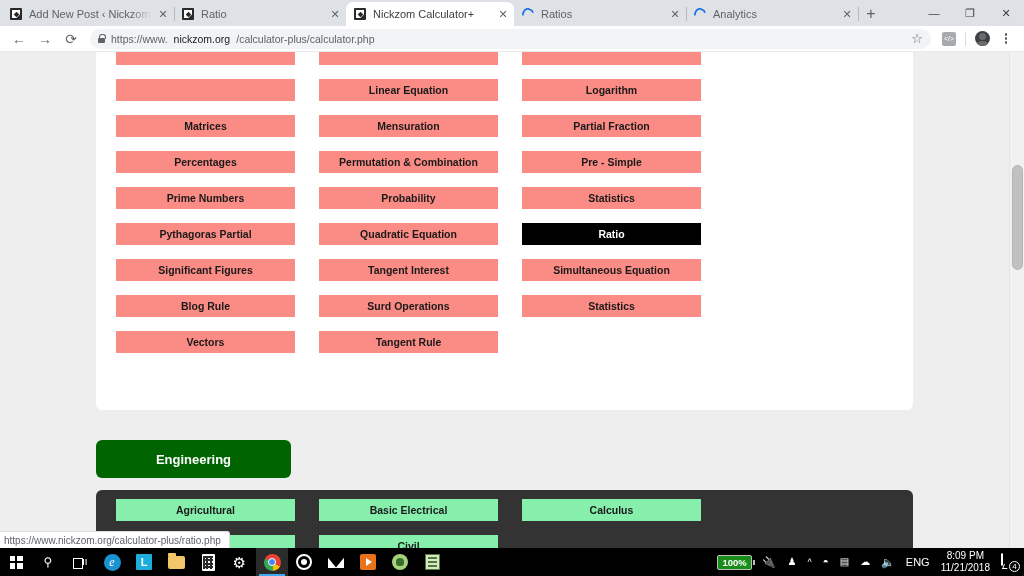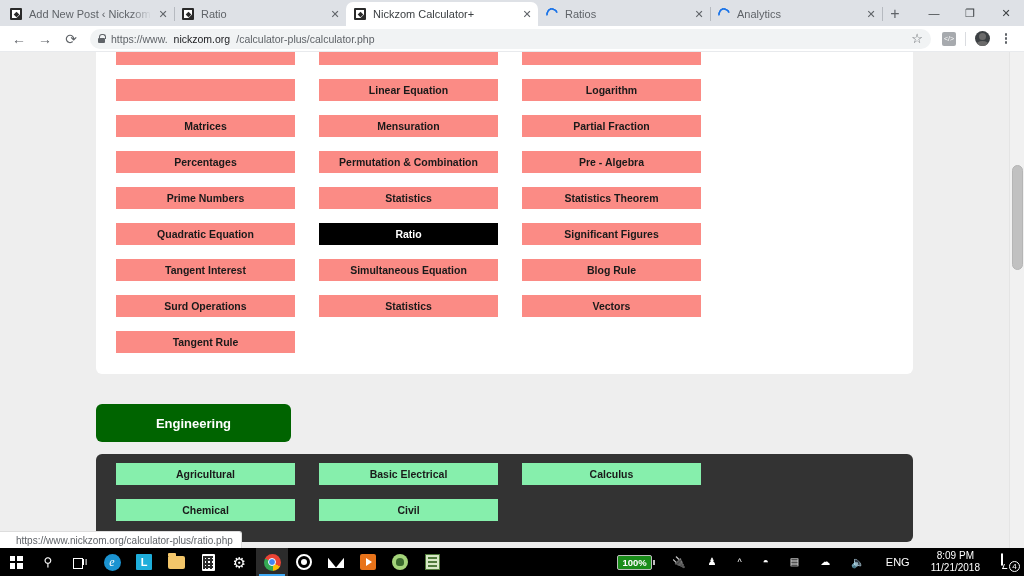--- a/index.html
+++ b/index.html
@@ -18,21 +18,21 @@
     padding-left: 2px;
   }
   .tab {
     height: 24px; display: flex; align-items: center;
     padding: 0 6px 0 8px; gap: 7px;
     font-size: 11px; color: #5f6368;
     position: relative; min-width: 0;
   }
   .tab.inactive { width: 172px; }
   .tab.active {
-    width: 192px; background: #fff; color: #3c4043;
+    width: 168px; background: #fff; color: #3c4043;
     border-radius: 7px 7px 0 0;
   }
   .tab .tab-title {
     flex: 1; overflow: hidden; white-space: nowrap;
     text-overflow: clip;
     -webkit-mask-image: linear-gradient(to right,#000 84%,transparent 100%);
     mask-image: linear-gradient(to right,#000 84%,transparent 100%);
   }
   .tab .tab-close { font-size: 11px; color: #5f6368; line-height: 1; width: 10px; text-align: center; }
   .tab .sep {
@@ -147,21 +147,21 @@
   }
   .scroll-thumb {
     position: absolute; left: 2px; width: 11px; top: 113px; height: 105px;
     background: #c1c1c1; border-radius: 6px; border: 1px solid #b5b5b5;
   }
 
   
   .status-bubble {
     position: absolute; left: 0; bottom: 0; height: 17px;
     background: #fff; border-top: 1px solid #ddd; border-right: 1px solid #ddd;
-    padding: 0 8px 0 16px; display: flex; align-items: center;
+    padding: 0 8px 0 4px; display: flex; align-items: center;
     font-size: 10px; color: #5f6368; border-radius: 0 3px 0 0; z-index: 5;
   }
 
   
   .taskbar {
     position: absolute; left: 0; bottom: 0; width: 1024px; height: 28px;
     background: #000000; display: flex; align-items: center;
   }
   .tb-left { display: flex; align-items: center; }
   .tbitem {
@@ -203,21 +203,21 @@
     clip-path: polygon(0 0,100% 0,50% 100%); transform: translateY(5px);}
   .media-ic { width:16px;height:16px;background:#e8731a;border-radius:2px;display:flex;align-items:center;justify-content:center;}
   .media-ic:after{content:"";width:0;height:0;border-left:6px solid #fff;border-top:4px solid transparent;border-bottom:4px solid transparent;margin-left:2px;}
   .android-ic { width:16px;height:16px;border-radius:50%;background:#a4d47a;position:relative;}
   .android-ic:after{content:"";position:absolute;left:4px;top:4px;width:8px;height:8px;border-radius:50% 50% 3px 3px;background:#3b6b2e;}
   .notepad-ic { width:15px;height:16px;background:#d7e8c5;border:1.2px solid #4f7a3a;position:relative;}
   .notepad-ic:after{content:"";position:absolute;left:2px;top:2px;width:9px;height:2px;background:#4f7a3a;
     box-shadow:0 4px 0 #4f7a3a, 0 8px 0 #4f7a3a;}
 
   .tb-right {
-    margin-left: auto; display: flex; align-items: center; gap: 21px;
+    margin-left: auto; display: flex; align-items: center; gap: 11px;
     padding-right: 6px; color: #fff; font-size: 10px;
   }
   .battery-pct {
     background: #1a8c1a; color:#fff; font-size:9.5px; font-weight:bold;
     padding: 1px 4px; border: 1.5px solid #bdbdbd; border-radius: 2px; position: relative;
   }
   .battery-pct:after{content:"";position:absolute;right:-4px;top:4px;width:2px;height:5px;background:#bdbdbd;}
   .tray-ic { color:#fff; font-size:11px; line-height:1; display:flex;align-items:center; }
   .clock { text-align: center; font-size: 10px; line-height: 12px; color:#fff; }
   .notif-ic { position: relative; width:17px; height:16px; }
@@ -344,31 +344,34 @@
           <div class="cellwrap">
               <div class="calcbtn">Partial Fraction</div>
             </div>
           <div class="cellwrap">
               <div class="calcbtn">Percentages</div>
             </div>
           <div class="cellwrap">
               <div class="calcbtn">Permutation &amp; Combination</div>
             </div>
           <div class="cellwrap">
-              <div class="calcbtn">Pre - Algebra</div>
+              <div class="calcbtn">Pre - Simple</div>
             </div>
 
           <div class="cellwrap">
               <div class="calcbtn">Prime Numbers</div>
             </div>
           <div class="cellwrap">
+              <div class="calcbtn">Probability</div>
+            </div>
+          <div class="cellwrap">
               <div class="calcbtn">Statistics</div>
             </div>
           <div class="cellwrap">
-              <div class="calcbtn">Statistics Theorem</div>
+              <div class="calcbtn">Pythagoras Partial</div>
             </div>
 
           <div class="cellwrap">
               <div class="calcbtn">Quadratic Equation</div>
             </div>
           <div class="cellwrap">
               <div class="calcbtn selected">Ratio</div>
             </div>
           <div class="cellwrap">
               <div class="calcbtn">Significant Figures</div>

